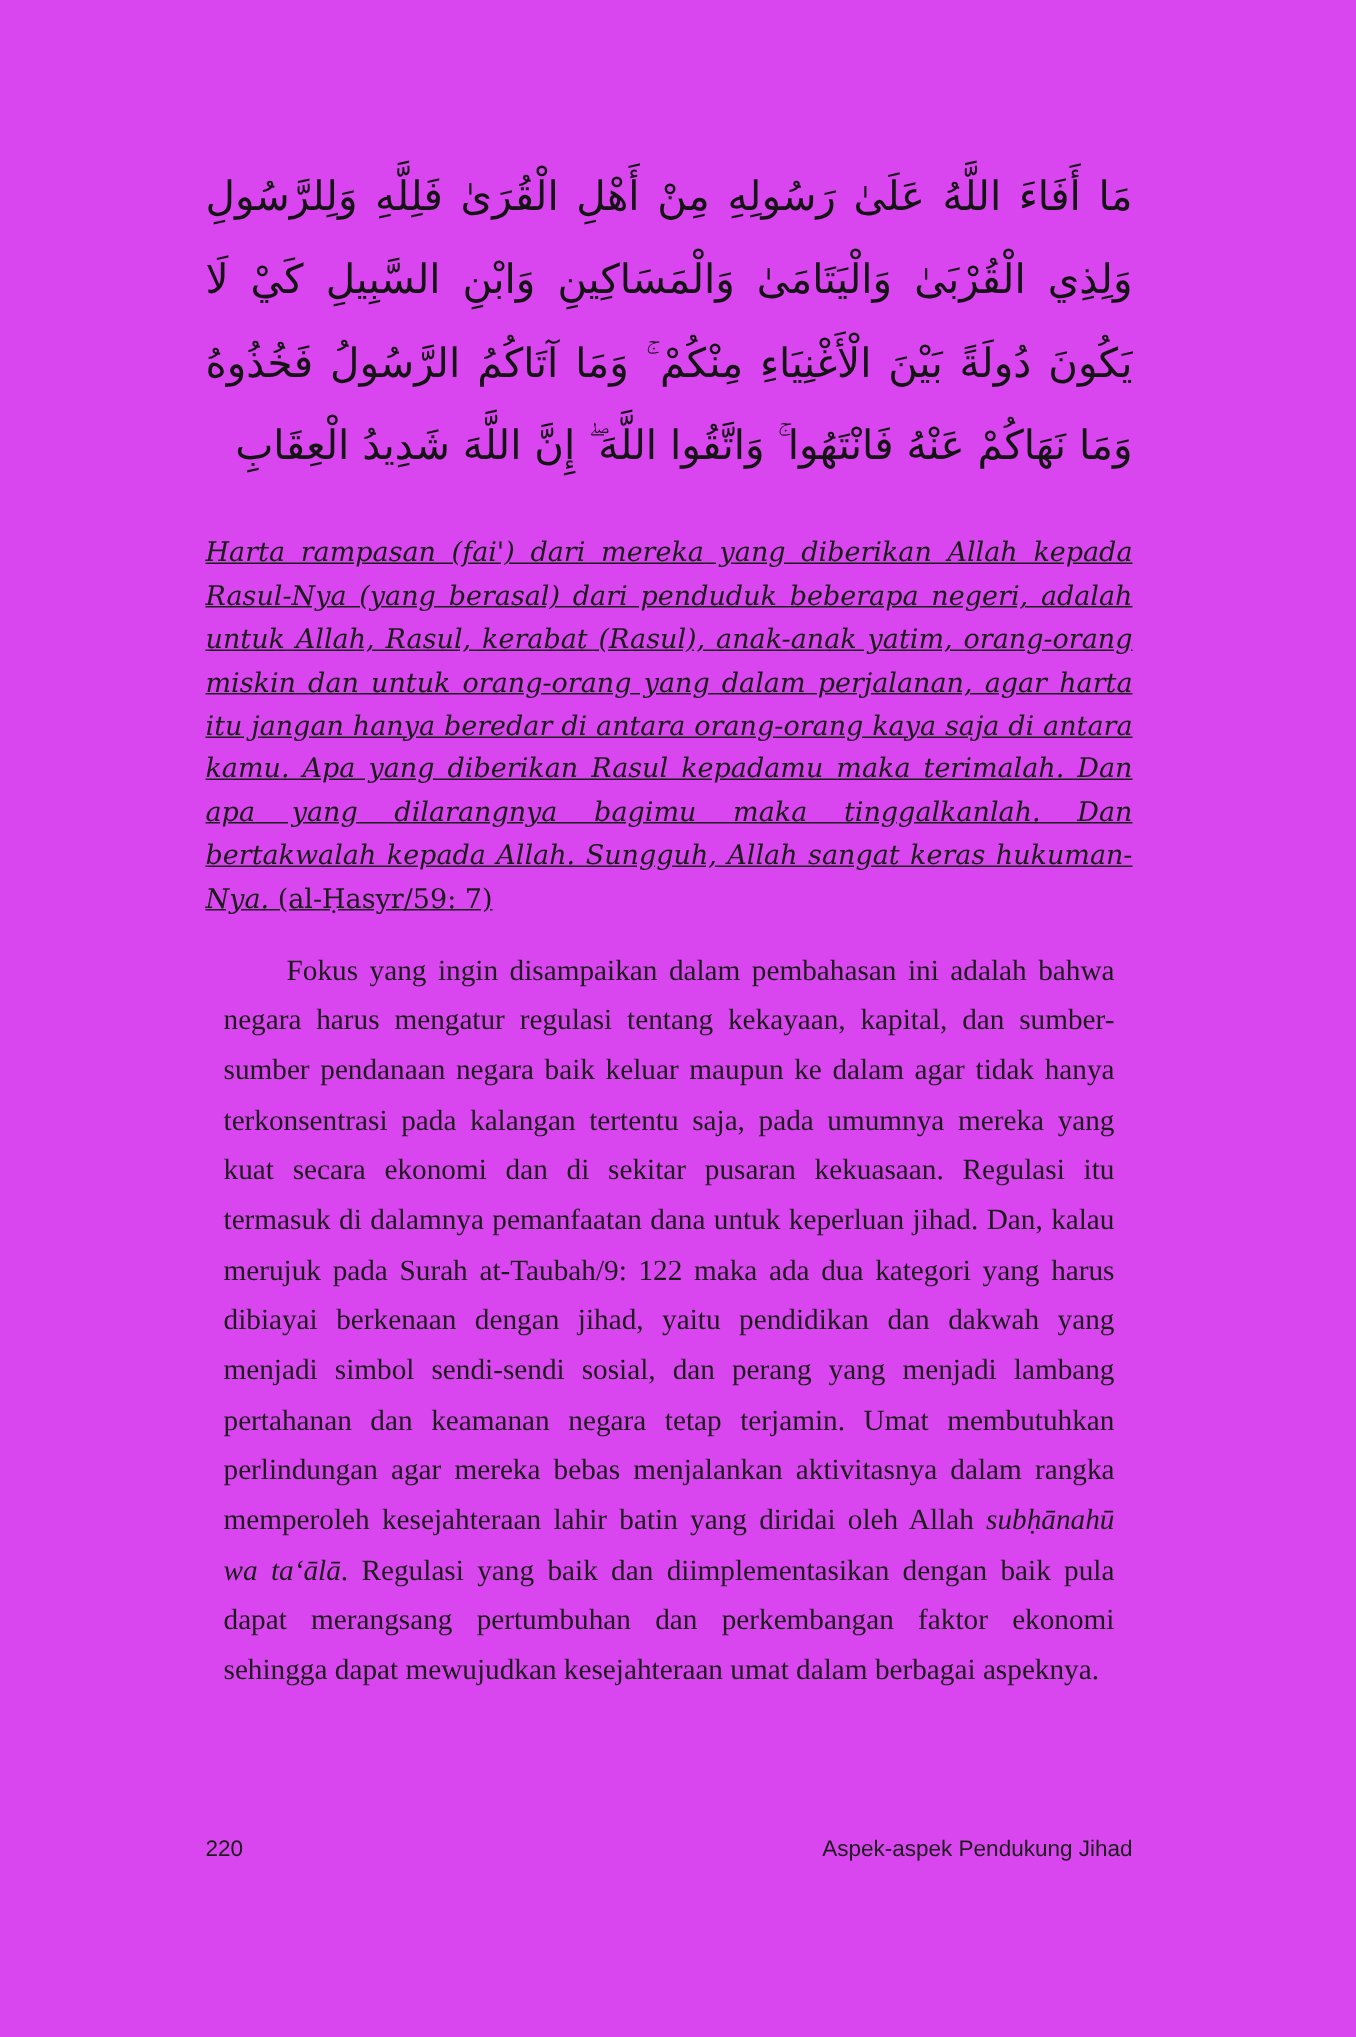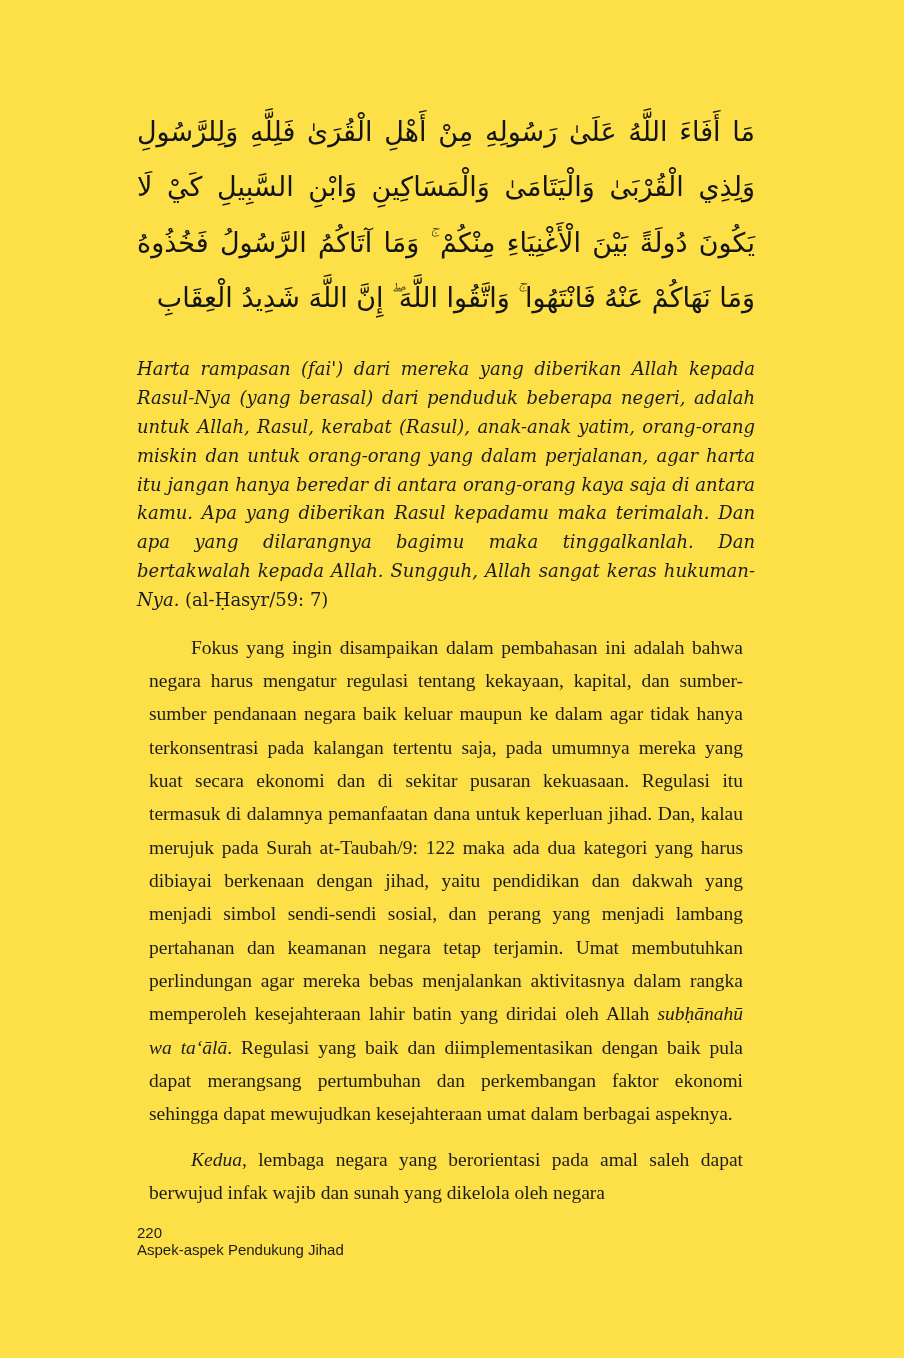--- a/index.html
+++ b/index.html
@@ -4,21 +4,21 @@
 <style>
   html, body {
     margin: 0;
     padding: 0;
     background: #ffffff;
   }
   .page {
     position: relative;
     width: 904px;
     height: 1358px;
-    background: #fde047;
+    background: #d946ef;
     color: #1c1c1c;
     overflow: hidden;
   }
   .content {
     position: absolute;
     left: 137px;
     top: 104px;
     width: 618px;
   }
   .arabic-verse {
@@ -31,20 +31,21 @@
     color: #141414;
     margin: 0 0 30px 0;
   }
   .translation {
     font-family: "DejaVu Serif", serif;
     font-size: 18px;
     line-height: 1.6;
     text-align: justify;
     margin: 0 0 16px 0;
     color: #1c1c1c;
+    text-decoration: underline;
   }
   .translation .ital {
     font-style: italic;
   }
   .translation .ref {
     font-style: normal;
   }
   .body-para {
     font-family: "Liberation Serif", serif;
     font-size: 19.5px;
@@ -63,21 +64,20 @@
     position: absolute;
     left: 137px;
     top: 1224px;
     width: 618px;
     display: flex;
     justify-content: space-between;
     align-items: baseline;
     font-family: "Liberation Sans", sans-serif;
     font-size: 15px;
     color: #1c1c1c;
-    flex-direction: column;
   }
   .footer .running-title {
     font-weight: normal;
   }
 </style>
 </head>
 <body>
 
 <div class="page">
   <div class="content">
@@ -85,23 +85,20 @@
     <div class="arabic-verse" dir="rtl">مَا أَفَاءَ اللَّهُ عَلَىٰ رَسُولِهِ مِنْ أَهْلِ الْقُرَىٰ فَلِلَّهِ وَلِلرَّسُولِ وَلِذِي الْقُرْبَىٰ وَالْيَتَامَىٰ وَالْمَسَاكِينِ وَابْنِ السَّبِيلِ كَيْ لَا يَكُونَ دُولَةً بَيْنَ الْأَغْنِيَاءِ مِنْكُمْ ۚ وَمَا آتَاكُمُ الرَّسُولُ فَخُذُوهُ وَمَا نَهَاكُمْ عَنْهُ فَانْتَهُوا ۚ وَاتَّقُوا اللَّهَ ۖ إِنَّ اللَّهَ شَدِيدُ الْعِقَابِ</div>
 
     <p class="translation">
       <span class="ital">Harta rampasan (fai') dari mereka yang diberikan Allah kepada Rasul-Nya (yang berasal) dari penduduk beberapa negeri, adalah untuk Allah, Rasul, kerabat (Rasul), anak-anak yatim, orang-orang miskin dan untuk orang-orang yang dalam perjalanan, agar harta itu jangan hanya beredar di antara orang-orang kaya saja di antara kamu. Apa yang diberikan Rasul kepadamu maka terimalah. Dan apa yang dilarangnya bagimu maka tinggalkanlah. Dan bertakwalah kepada Allah. Sungguh, Allah sangat keras hukuman-Nya.</span><span class="ref"> (al-Ḥasyr/59: 7)</span>
     </p>
 
     <p class="body-para indent">
       <span>Fokus yang ingin disampaikan dalam pembahasan ini adalah bahwa negara harus mengatur regulasi tentang kekayaan, kapital, dan sumber-sumber pendanaan negara baik keluar maupun ke dalam agar tidak hanya terkonsentrasi pada kalangan tertentu saja, pada umumnya mereka yang kuat secara ekonomi dan di sekitar pusaran kekuasaan. Regulasi itu termasuk di dalamnya pemanfaatan dana untuk keperluan jihad. Dan, kalau merujuk pada Surah at-Taubah/9: 122 maka ada dua kategori yang harus dibiayai berkenaan dengan jihad, yaitu pendidikan dan dakwah yang menjadi simbol sendi-sendi sosial, dan perang yang menjadi lambang pertahanan dan keamanan negara tetap terjamin. Umat membutuhkan perlindungan agar mereka bebas menjalankan aktivitasnya dalam rangka memperoleh kesejahteraan lahir batin yang diridai oleh Allah </span><span class="ital">subḥānahū wa ta‘ālā</span><span>. Regulasi yang baik dan diimplementasikan dengan baik pula dapat merangsang pertumbuhan dan perkembangan faktor ekonomi sehingga dapat mewujudkan kesejahteraan umat dalam berbagai aspeknya.</span>
     </p>
 
-    <p class="body-para indent">
-      <span class="ital">Kedua</span><span>, lembaga negara yang berorientasi pada amal saleh dapat berwujud infak wajib dan sunah yang dikelola oleh negara</span>
-    </p>
 
   </div>
 
   <div class="footer">
     <span class="page-number">220</span>
     <span class="running-title">Aspek-aspek Pendukung Jihad</span>
   </div>
 </div>
 
 </body></html>

